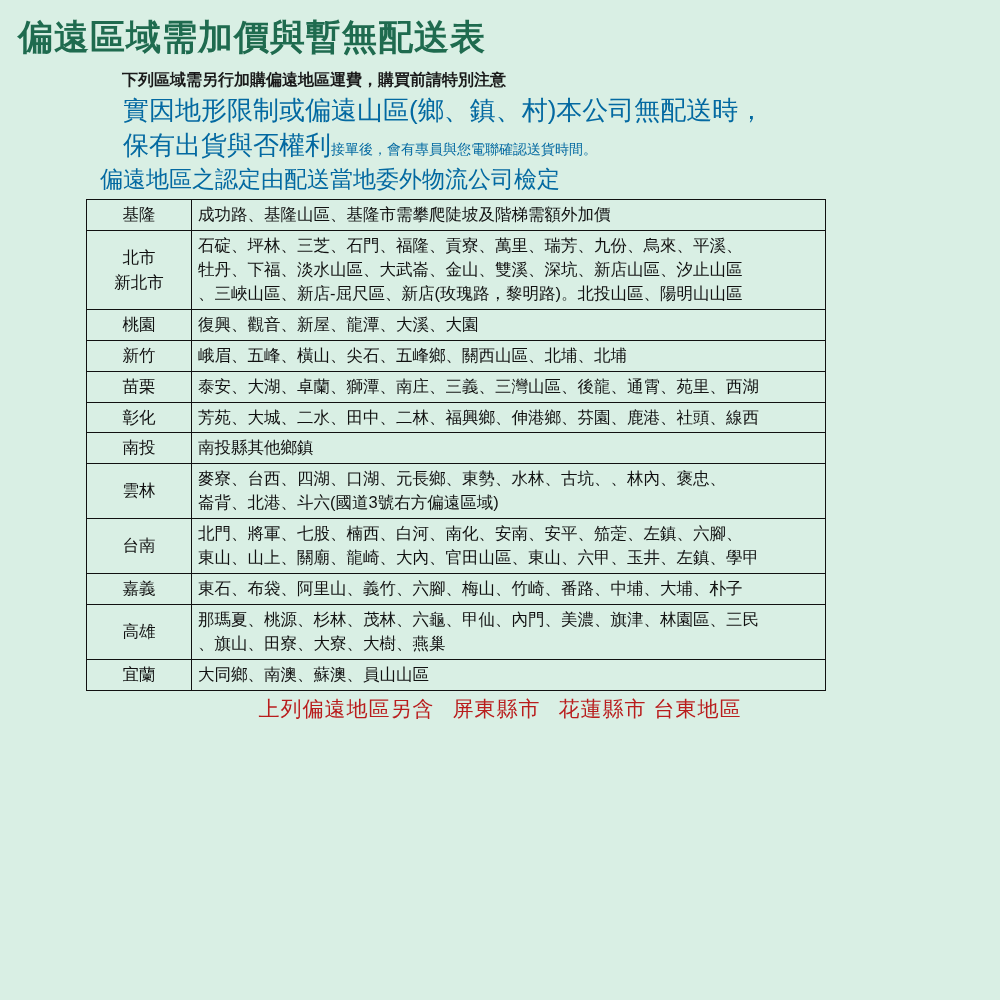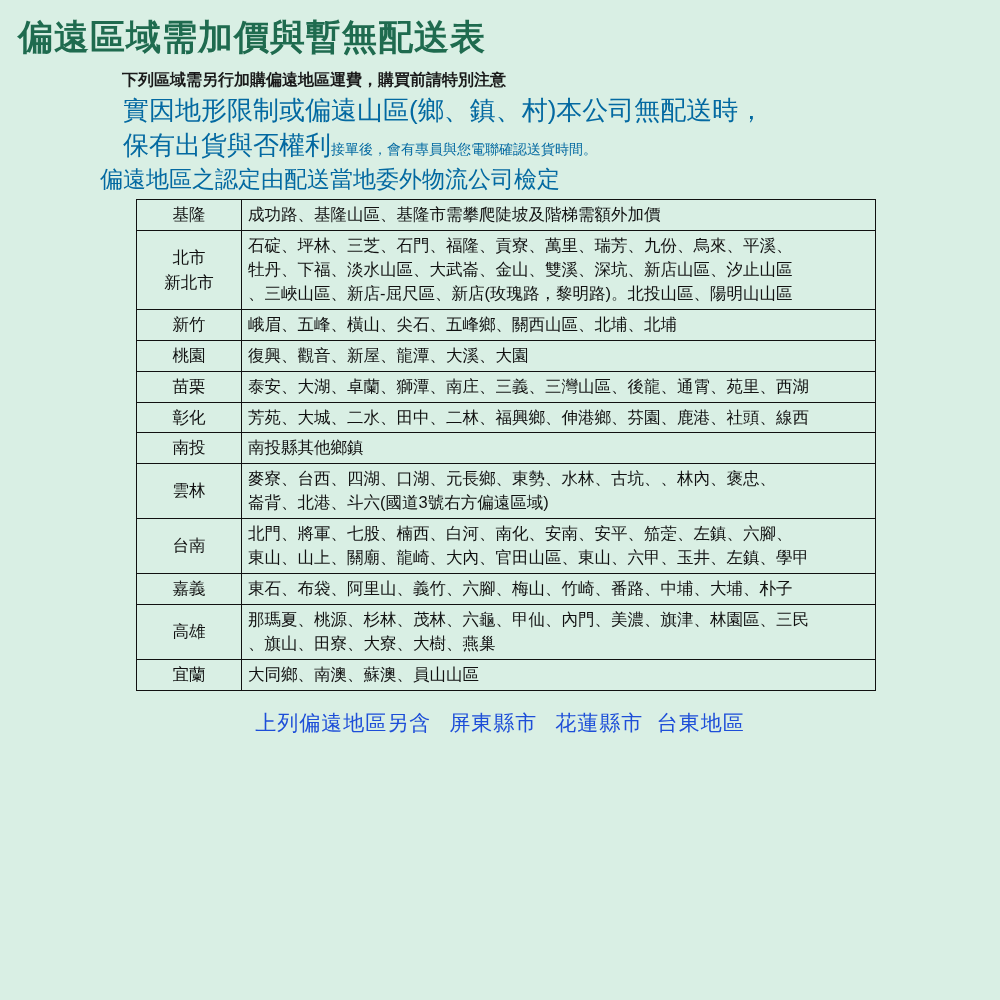--- a/index.html
+++ b/index.html
@@ -59,21 +59,21 @@
   }
   .bluenote {
     font-size: 23px;
     color: #0369a1;
     margin: 2px 0 4px 82px;
     line-height: 1.3;
   }
   table.area {
     border-collapse: collapse;
     width: 740px;
-    margin: 4px 0 0 118px;
+    margin: 4px 0 0 68px;
     table-layout: fixed;
     background: transparent;
   }
   table.area td {
     border: 1.5px solid #111;
     padding: 3px 6px;
     vertical-align: middle;
     font-size: 16.5px;
     color: #111;
     line-height: 1.45;
@@ -94,24 +94,23 @@
   td.detail {
     padding-left: 10px;
   }
   td.detail .line {
     display: block;
     white-space: nowrap;
   }
   .footer {
     text-align: center;
     font-size: 21px;
-    color: #1d4ed8;
-    margin-top: 18px;
+    color: #b91c1c;
+    margin-top: 4px;
     letter-spacing: 1px;
-    font-family: Liberation Mono, monospace;
   }
   .footer .gap {
     display: inline-block;
     width: 18px;
   }
 </style>
 </head>
 <body>
 
 <div class="page">
@@ -145,30 +144,30 @@
             <span class="r2">新北市</span>
           </td>
           <td class="detail">
             <span class="line">石碇、坪林、三芝、石門、福隆、貢寮、萬里、瑞芳、九份、烏來、平溪、</span>
             <span class="line">牡丹、下福、淡水山區、大武崙、金山、雙溪、深坑、新店山區、汐止山區</span>
             <span class="line">、三峽山區、新店-屈尺區、新店(玫瑰路，黎明路)。北投山區、陽明山山區</span>
           </td>
         </tr>
 
         <tr>
+          <td class="region">桃園</td>
+          <td class="detail">
+            <span class="line">復興、觀音、新屋、龍潭、大溪、大園</span>
+          </td>
+        </tr>
+
+        <tr>
           <td class="region">新竹</td>
           <td class="detail">
             <span class="line">峨眉、五峰、橫山、尖石、五峰鄉、關西山區、北埔、北埔</span>
-          </td>
-        </tr>
-
-        <tr>
-          <td class="region">桃園</td>
-          <td class="detail">
-            <span class="line">復興、觀音、新屋、龍潭、大溪、大園</span>
           </td>
         </tr>
 
         <tr>
           <td class="region">苗栗</td>
           <td class="detail">
             <span class="line">泰安、大湖、卓蘭、獅潭、南庄、三義、三灣山區、後龍、通霄、苑里、西湖</span>
           </td>
         </tr>
 

